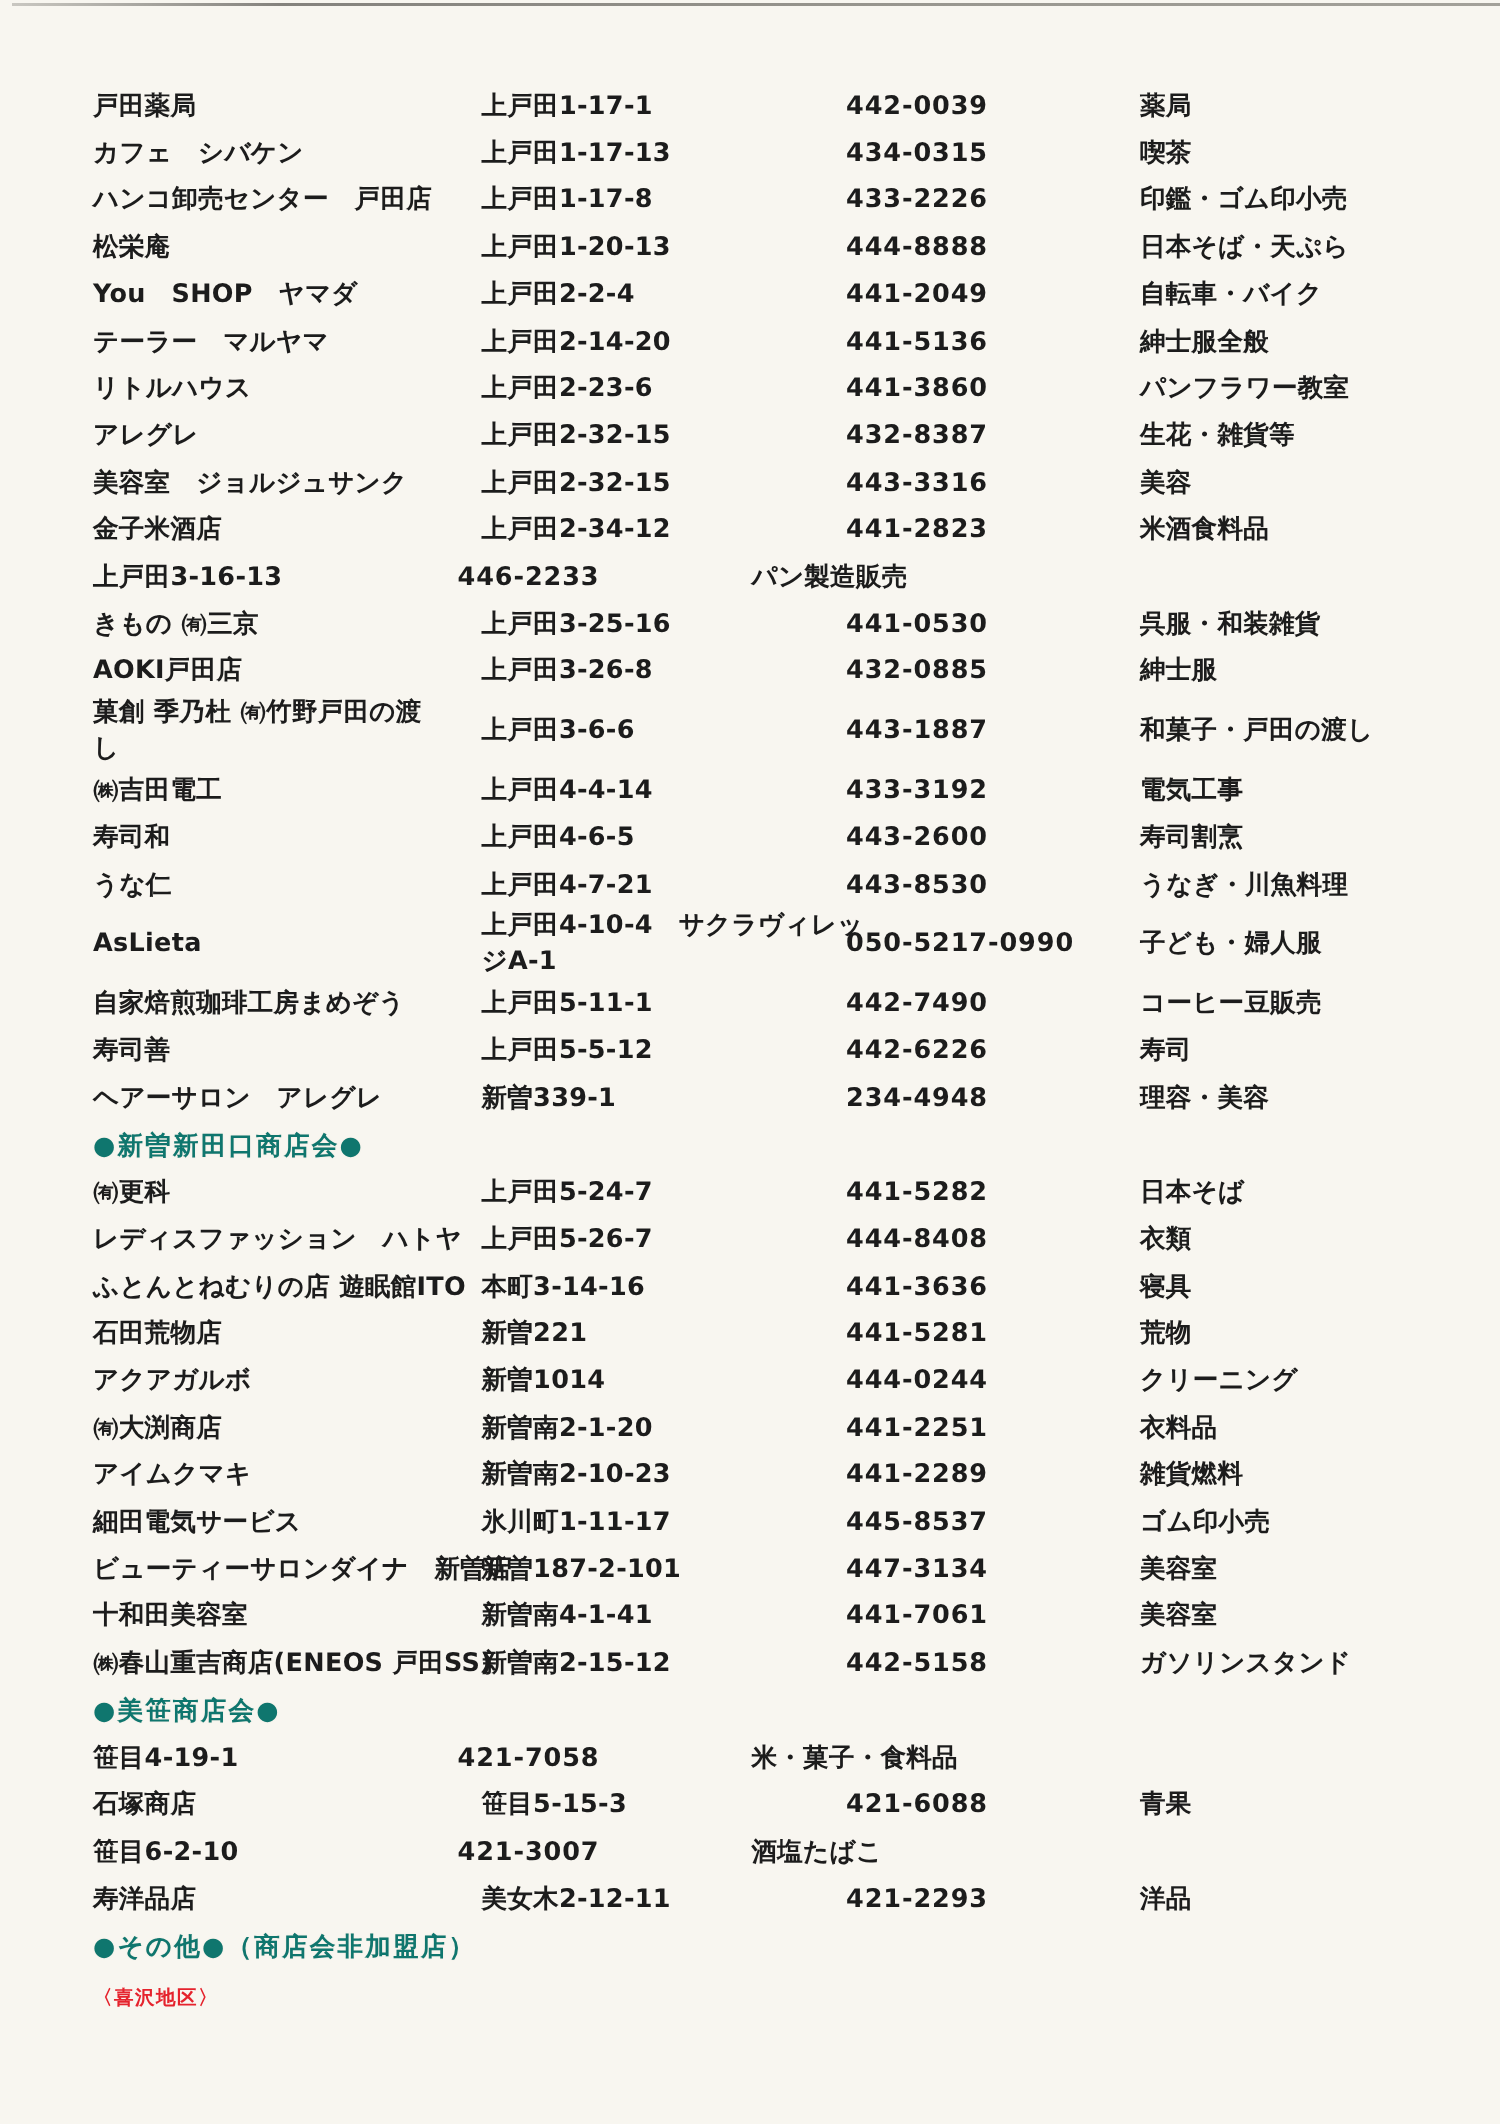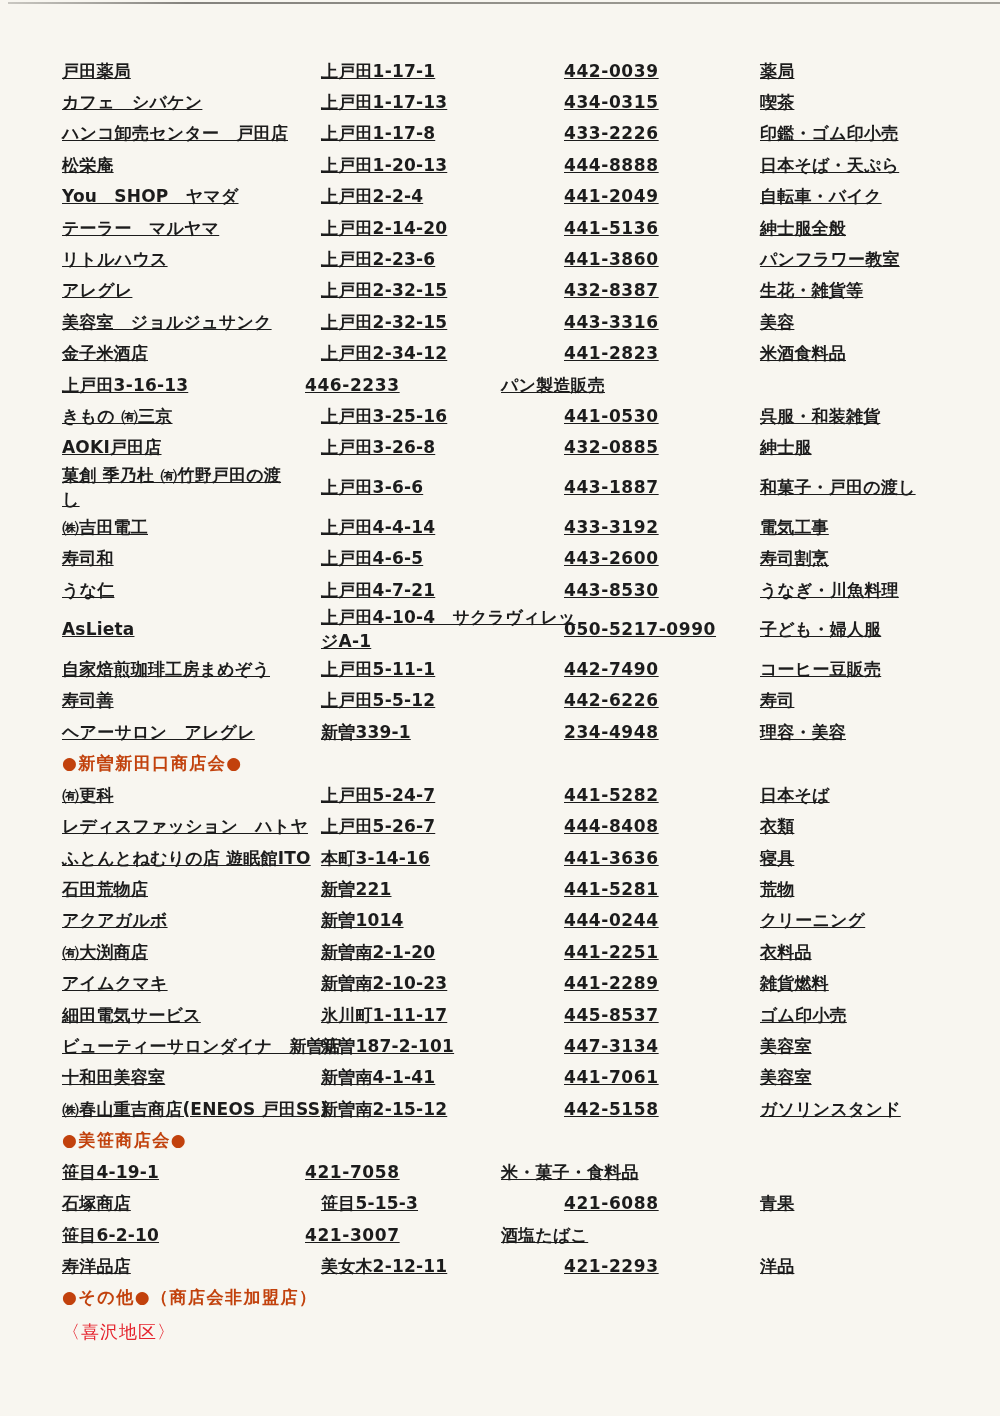--- a/index.html
+++ b/index.html
@@ -25,45 +25,44 @@
     padding: 55px 28px 0 62px;
   }
   .row {
     display: flex;
     align-items: center;
     min-height: 31.4px;
     font-size: 17px;
     font-weight: 600;
     line-height: 24px;
     letter-spacing: 0.2px;
-    text-decoration: underline;
   }
   .cell { white-space: nowrap; }
   .cell-name     { width: 253px; flex-shrink: 0; padding-right: 6px; }
   .cell-address  { width: 237px; flex-shrink: 0; padding-right: 6px; }
   .cell-phone    { width: 196px; flex-shrink: 0; letter-spacing: 0.6px; }
   .cell-category { flex: 1; }
   .cell .line { display: block; white-space: nowrap; }
   .section-header {
     display: flex;
     align-items: center;
     min-height: 31.8px;
     font-size: 17px;
     font-weight: 600;
     letter-spacing: 1.5px;
-    color: #c2410c;
+    color: #0f766e;
     text-shadow: 0 0 1px rgba(230, 224, 208, 0.6);
   }
   .district-heading {
     display: flex;
     align-items: center;
     min-height: 30px;
     margin-top: 3px;
-    font-size: 18px;
-    font-weight: 400;
+    font-size: 13px;
+    font-weight: 700;
     letter-spacing: 1px;
     color: #e5232d;
   }
 </style>
 </head>
 <body>
 
 <div class="page">
   <div class="scan-line"></div>
   <div class="content">

